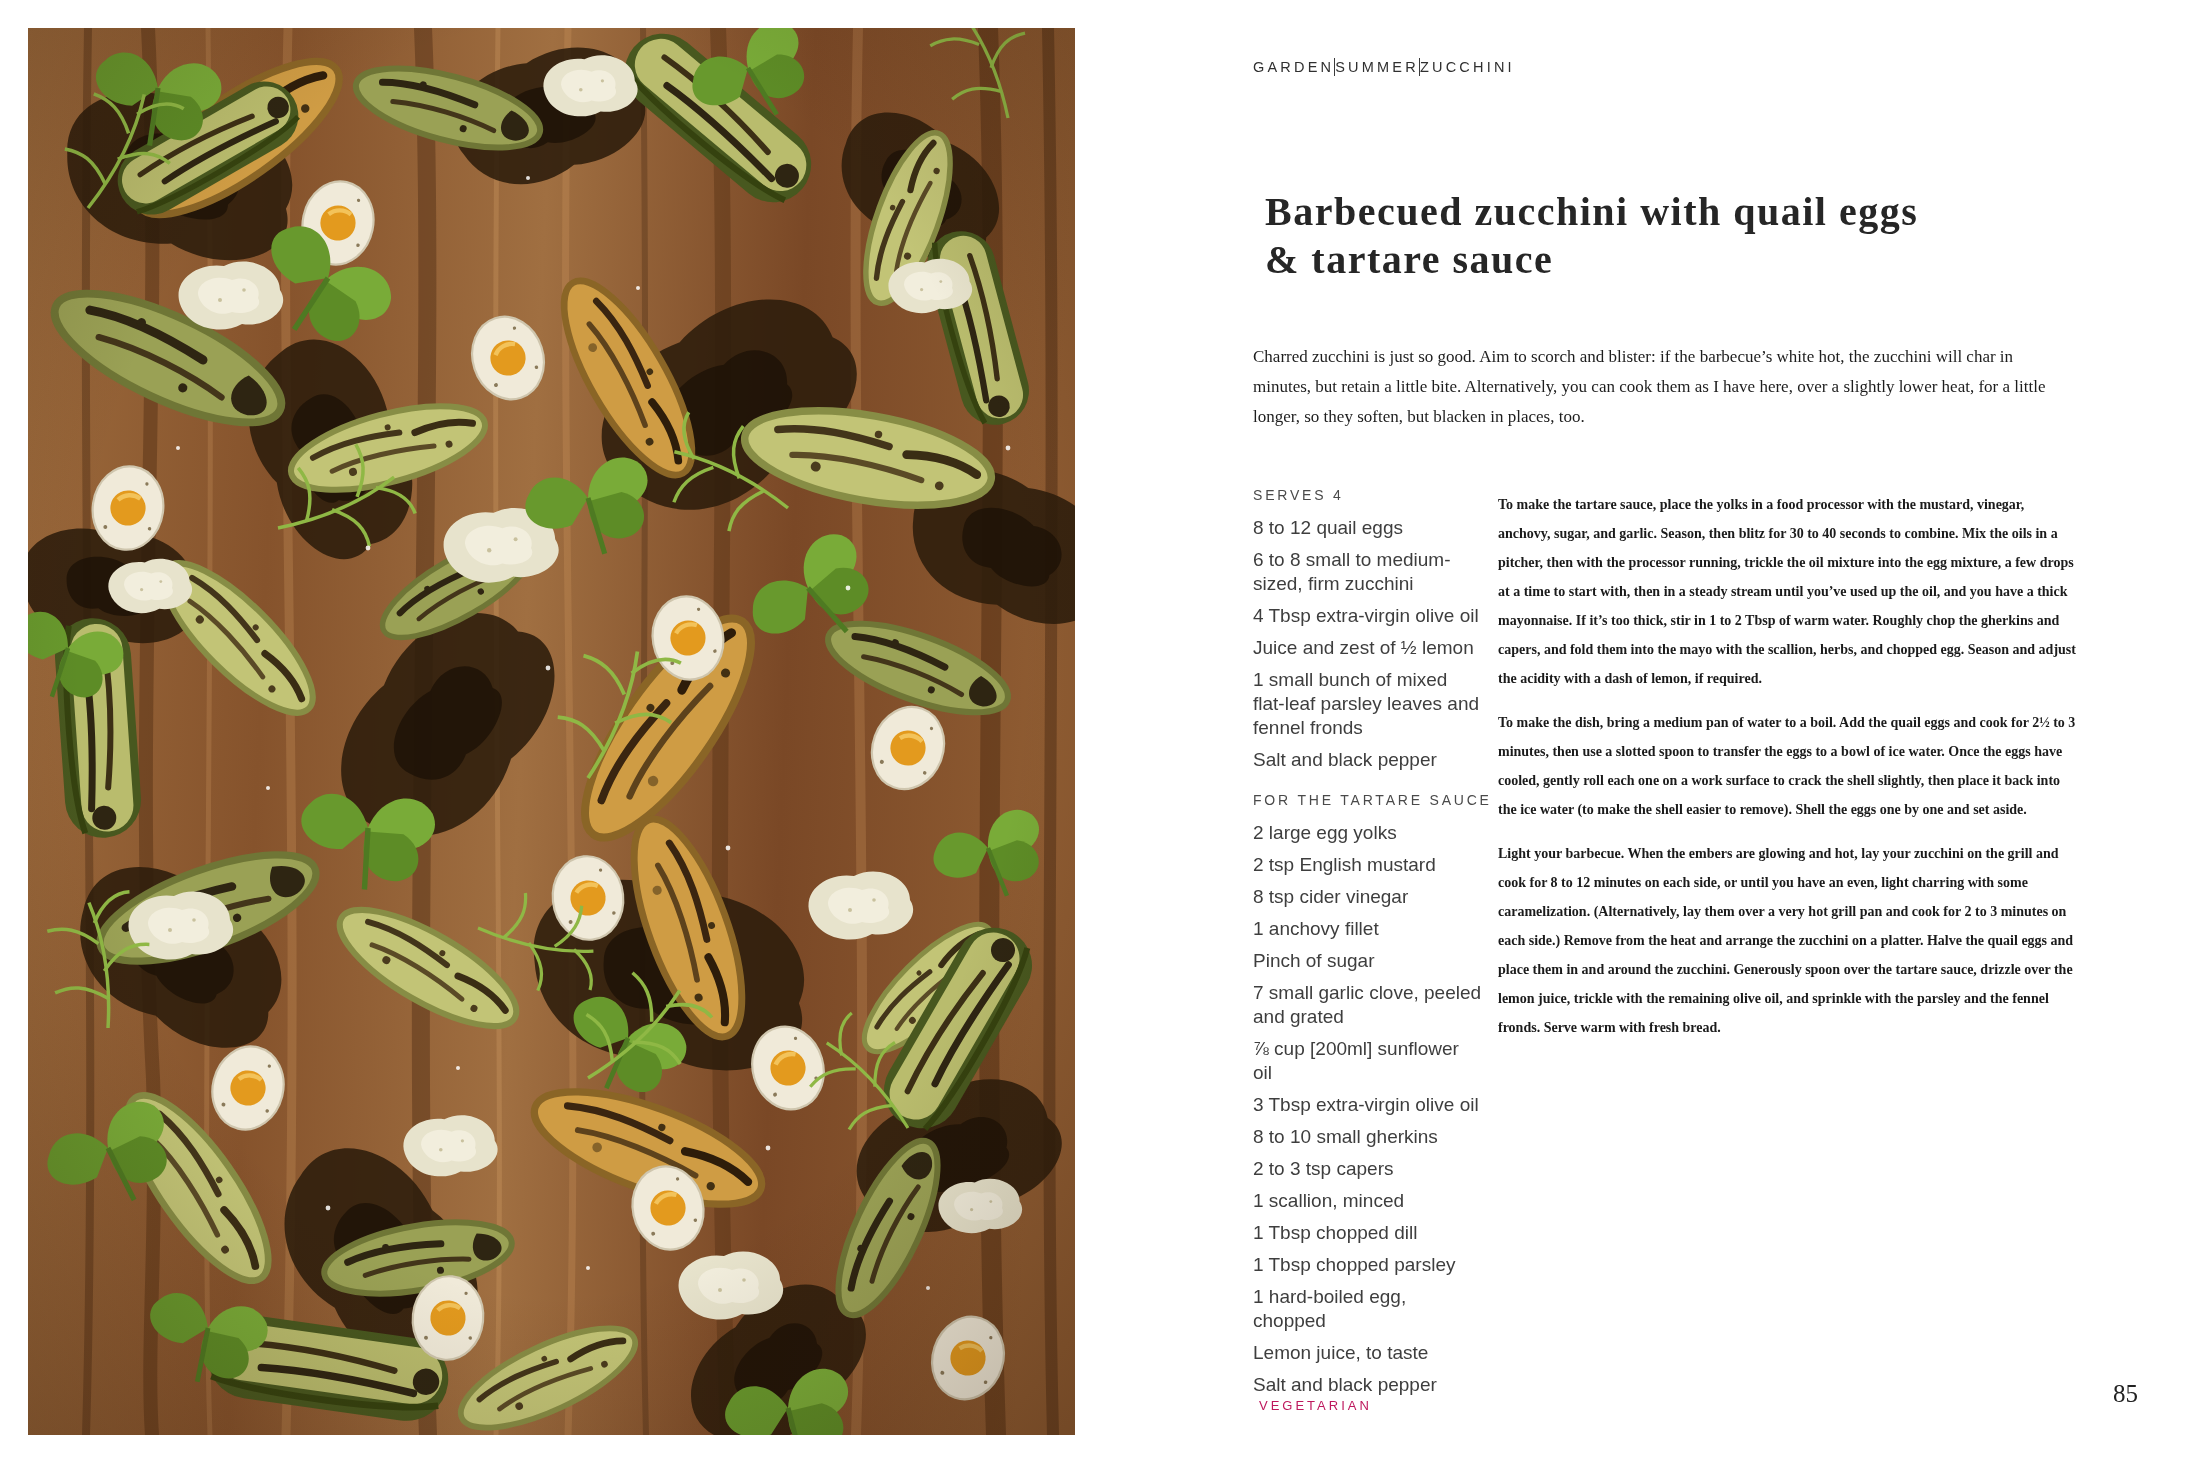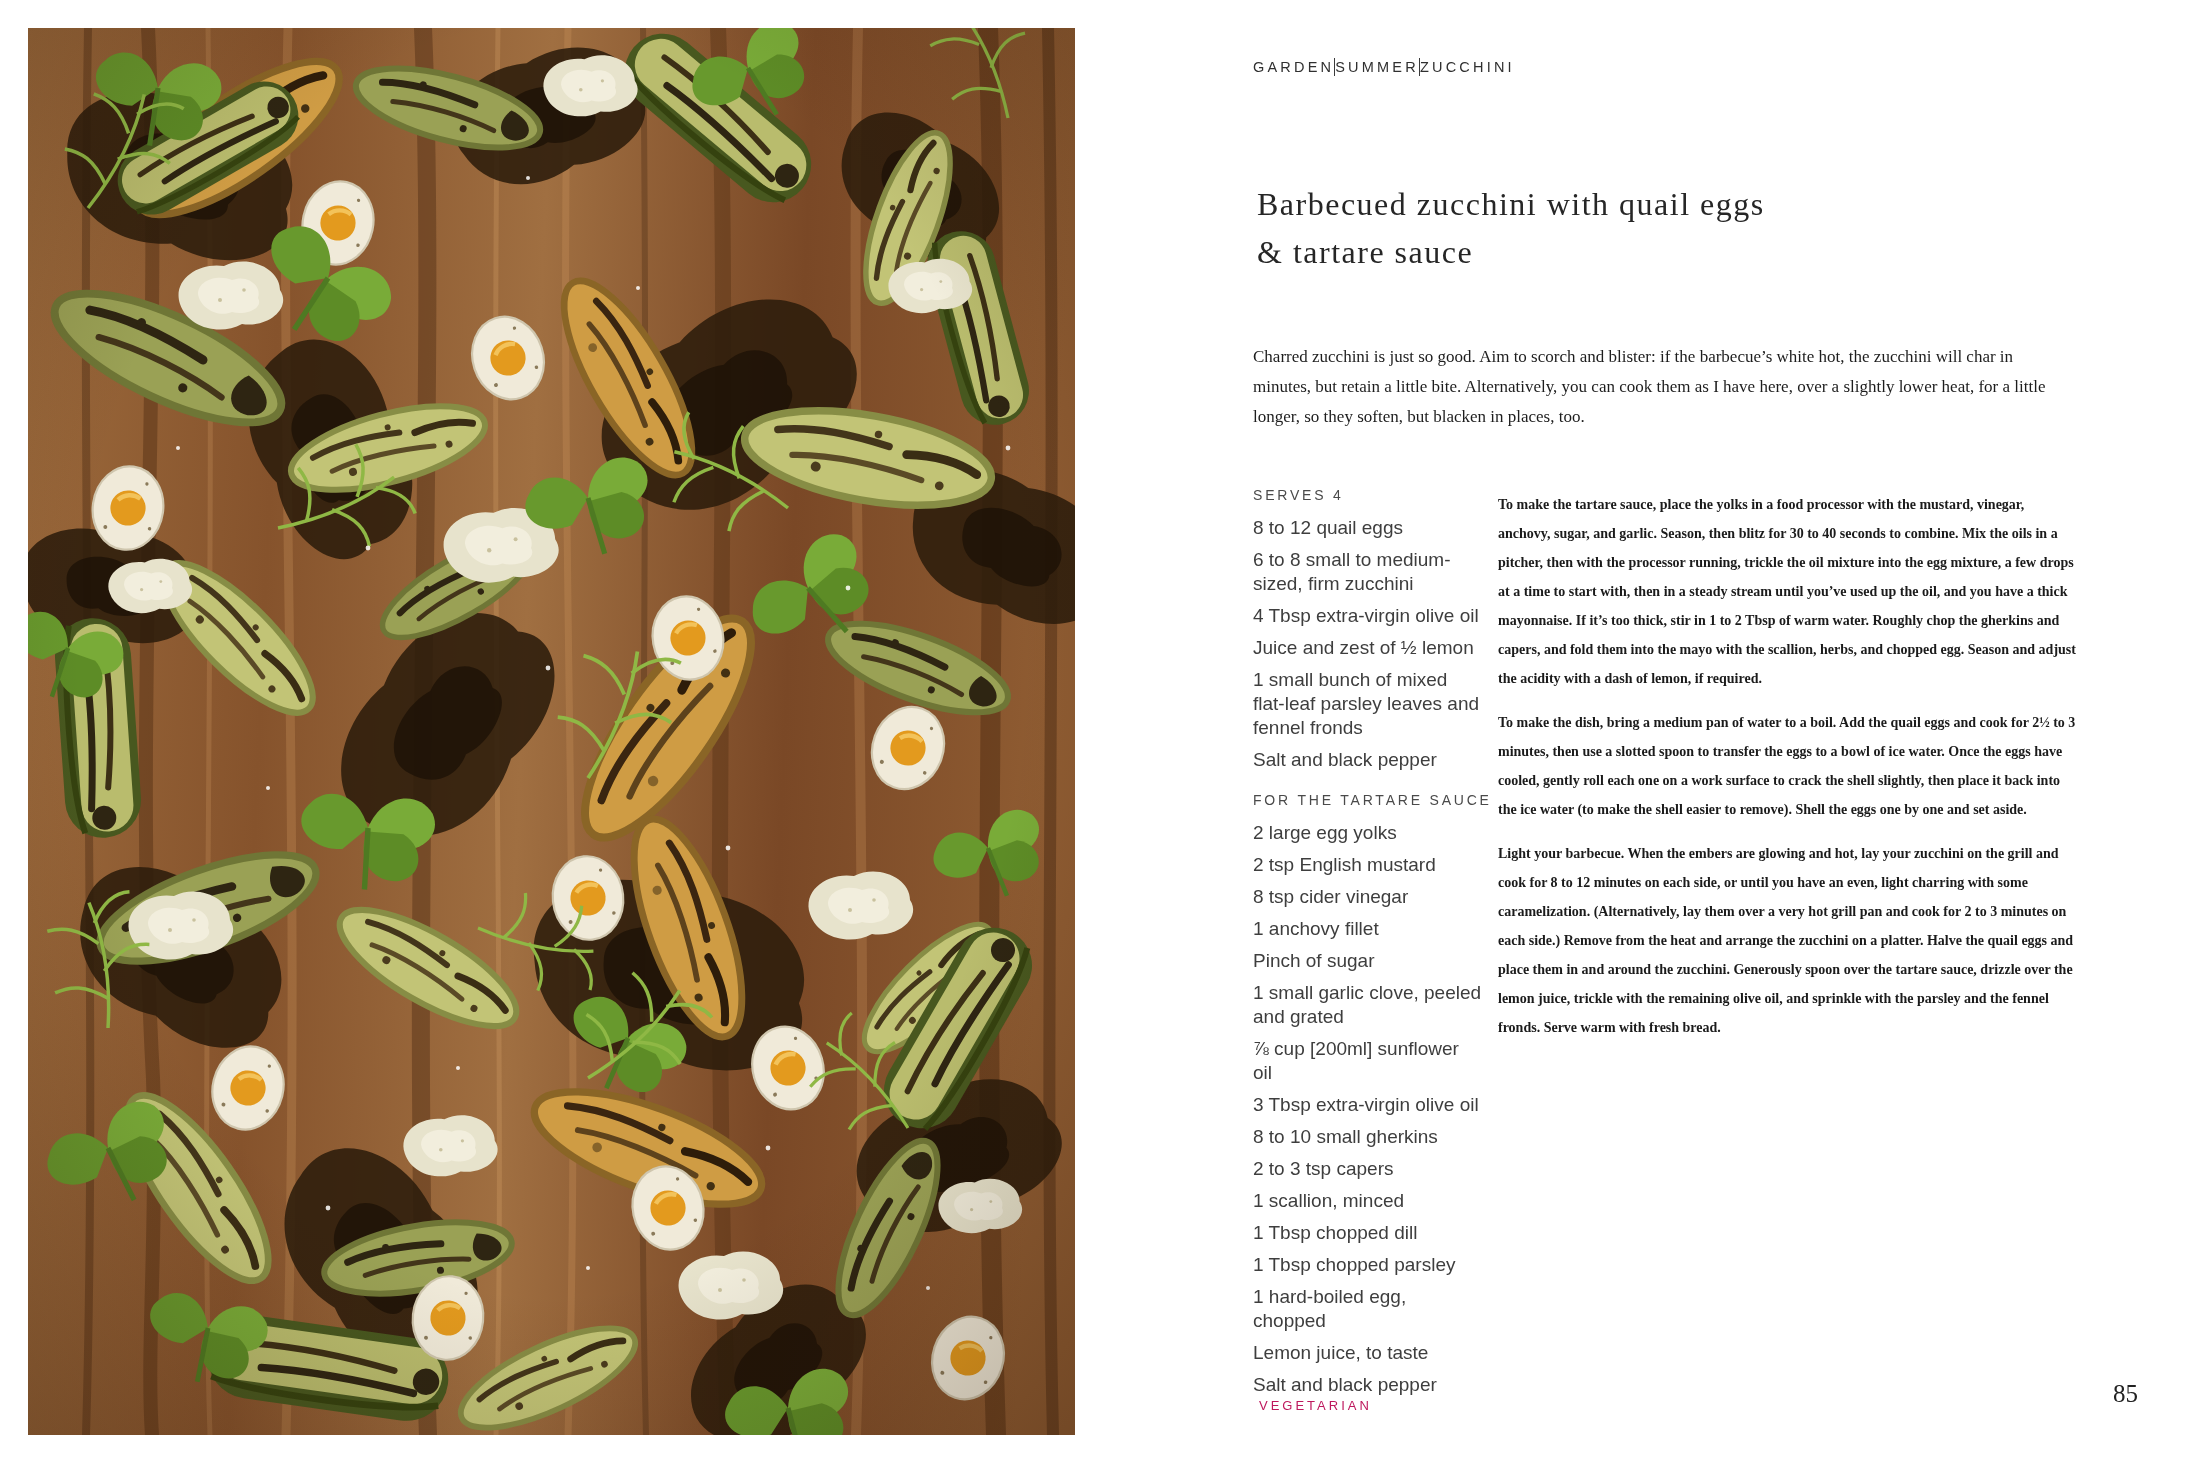--- a/index.html
+++ b/index.html
@@ -15,22 +15,22 @@
   .photo svg{display:block;width:100%;height:100%;}
   
   .recipe{position:absolute;left:1253px;top:0;width:885px;height:1465px;}
   .crumbs{
     position:absolute;left:0;top:58px;display:flex;align-items:center;gap:0;
     font-family:"Liberation Sans", sans-serif;font-size:14.5px;letter-spacing:3.2px;
     color:#303030;white-space:nowrap;
   }
   .vbar{width:1px;height:18px;background:#3a3a3a;}
   .title{
-    position:absolute;left:0;top:176px;margin:4px;font-weight:400;
-    font-size:32px;line-height:48px;letter-spacing:1.5px;color:#262626;
+    position:absolute;left:0;top:176px;margin:12px;font-weight:700;
+    font-size:40px;line-height:48px;letter-spacing:1.5px;color:#262626;
   }
   .title span{display:block;}
   .intro{
     position:absolute;left:0;top:342px;width:800px;margin:0;
     font-size:17px;line-height:30px;color:#1d1d1d;
   }
   .ingredients{position:absolute;left:0;top:487px;width:230px;}
   .ing-header{
     font-family:"Liberation Sans", sans-serif;font-size:14px;letter-spacing:2.8px;
     color:#4a4a4a;margin:0 0 13px 0;white-space:nowrap;
@@ -290,21 +290,21 @@
         <li>Salt and black pepper</li>
       </ul>
     <div class="ing-header tartare">FOR THE TARTARE SAUCE</div>
     <ul class="ing">
 
     <li>2 large egg yolks</li>
         <li>2 tsp English mustard</li>
         <li>8 tsp cider vinegar</li>
         <li>1 anchovy fillet</li>
         <li>Pinch of sugar</li>
-        <li>1 small garlic clove, peeled and grated</li>
+        <li>7 small garlic clove, peeled and grated</li>
         <li>⅞ cup [200ml] sunflower oil</li>
         <li>3 Tbsp extra-virgin olive oil</li>
         <li>8 to 10 small gherkins</li>
         <li>2 to 3 tsp capers</li>
         <li>1 scallion, minced</li>
         <li>1 Tbsp chopped dill</li>
         <li>1 Tbsp chopped parsley</li>
         <li>1 hard-boiled egg, chopped</li>
         <li>Lemon juice, to taste</li>
         <li>Salt and black pepper</li>

